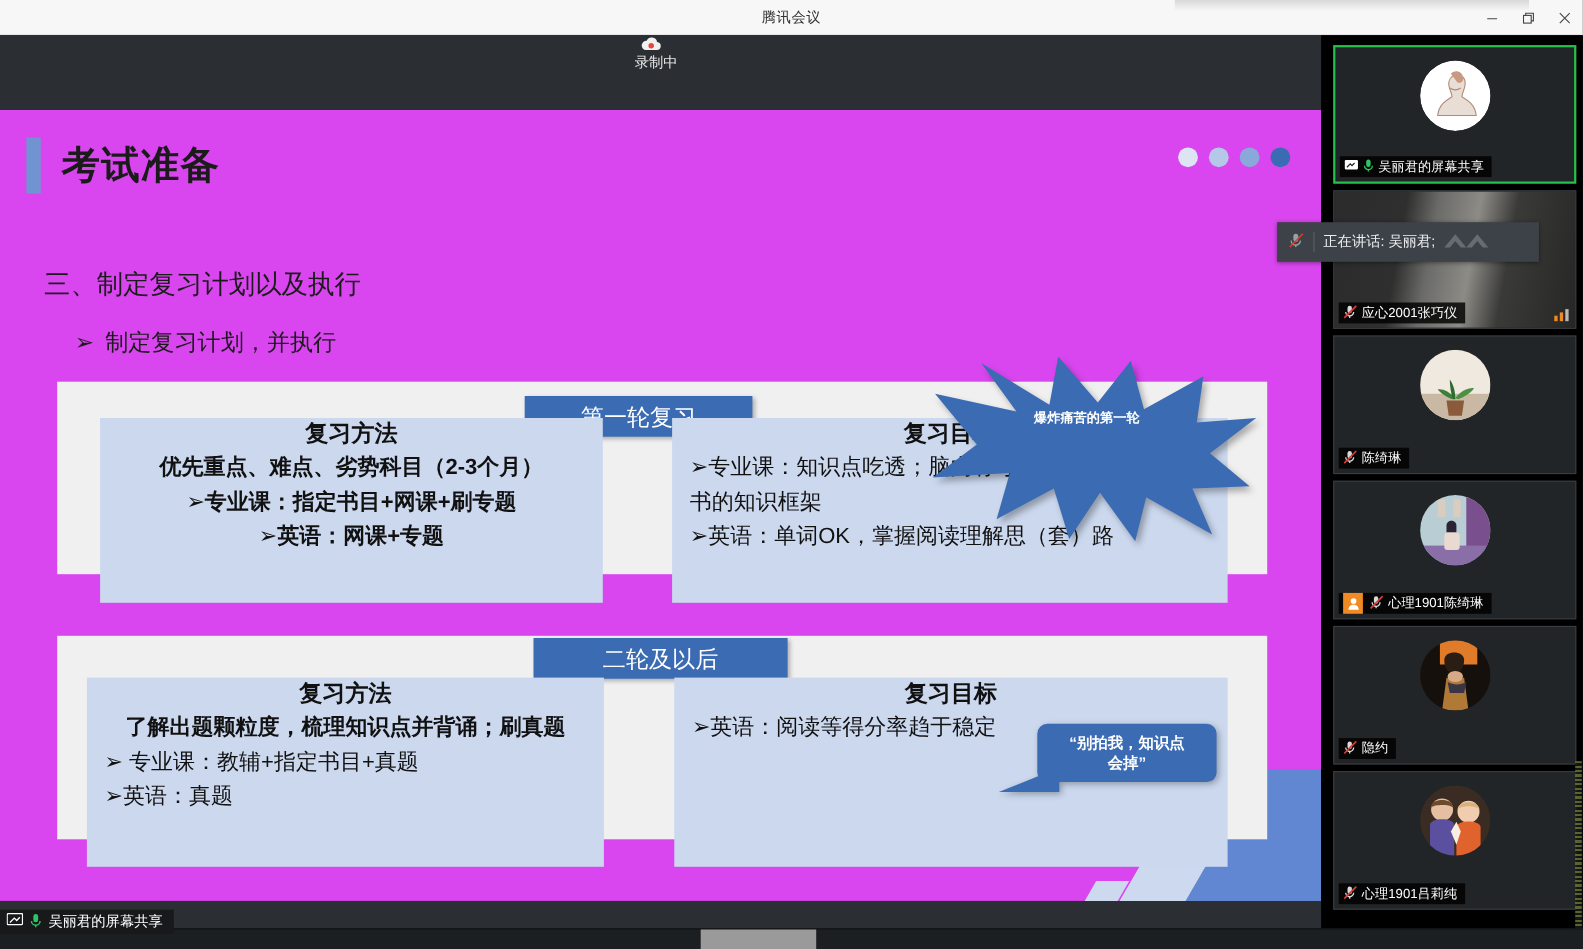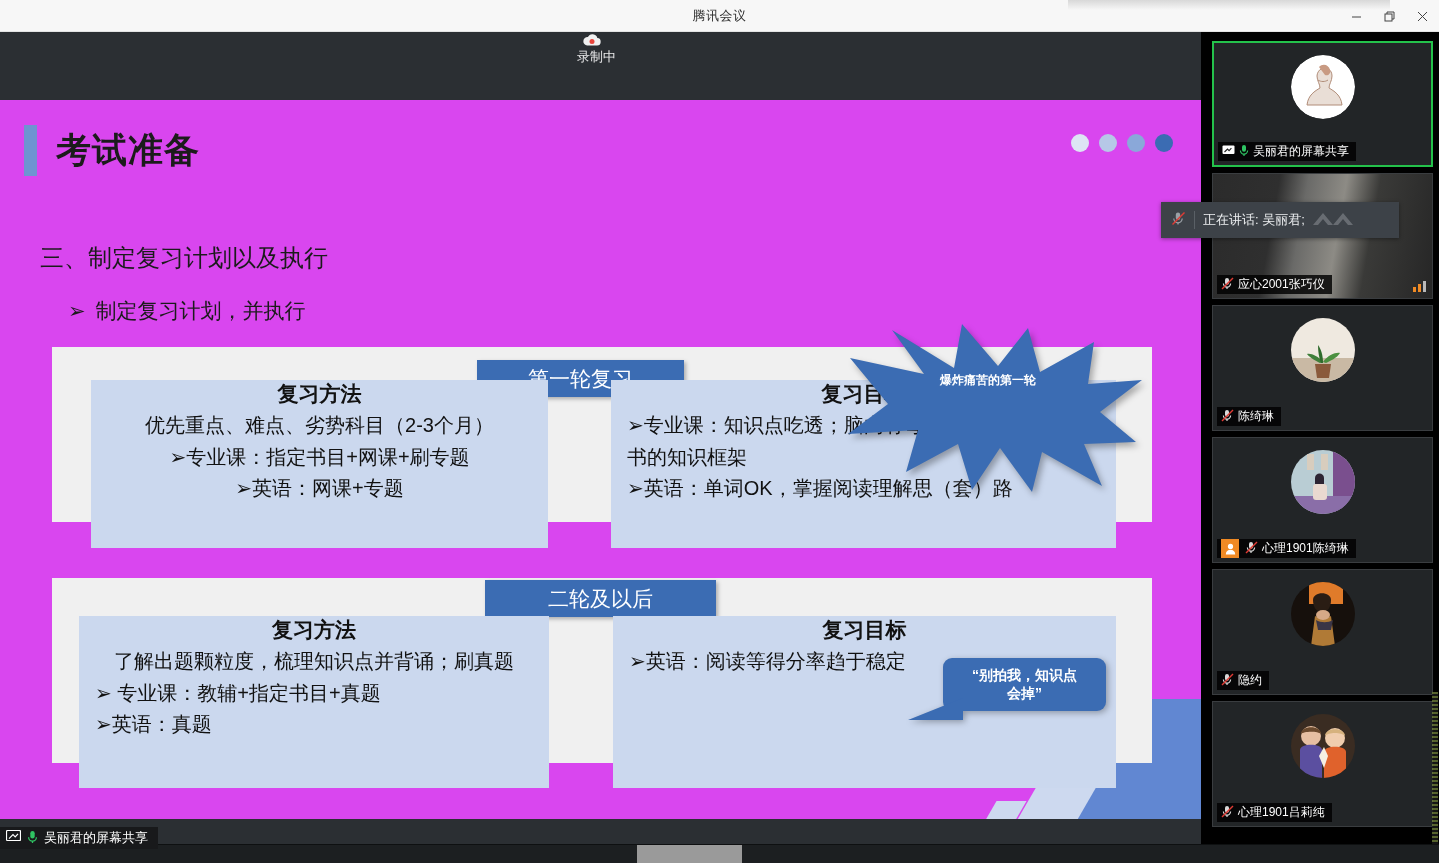--- a/index.html
+++ b/index.html
@@ -97,21 +97,21 @@
   .card {
     position: absolute; background: #cbd8ee;
   }
   .card-1 { left: 91px; top: 280px; width: 457px; height: 168px; }
   .card-2 { left: 611px; top: 280px; width: 505px; height: 168px; }
   .card-3 { left: 79px; top: 516px; width: 470px; height: 172px; }
   .card-4 { left: 613px; top: 516px; width: 503px; height: 172px; }
 
   .card-title { font-size: 21px; font-weight: bold; color: #111; text-align: center; }
   .card-line { font-size: 20px; color: #111; line-height: 1.58; }
-  .c-center { text-align: center; }
+  .c-center { text-align: center; font-weight: bold; }
   .c-left { text-align: left; padding-left: 10px; }
   .card-body { padding: 2px 6px 0 6px; }
 
   
   .starburst {
     position: absolute; left: 832px; top: 222px; width: 312px; height: 170px;
     filter: drop-shadow(3px 4px 3px rgba(0,0,0,.3));
   }
   .starburst .st-text {
     position: absolute; left: 0; top: 50px; width: 312px; text-align: center;

